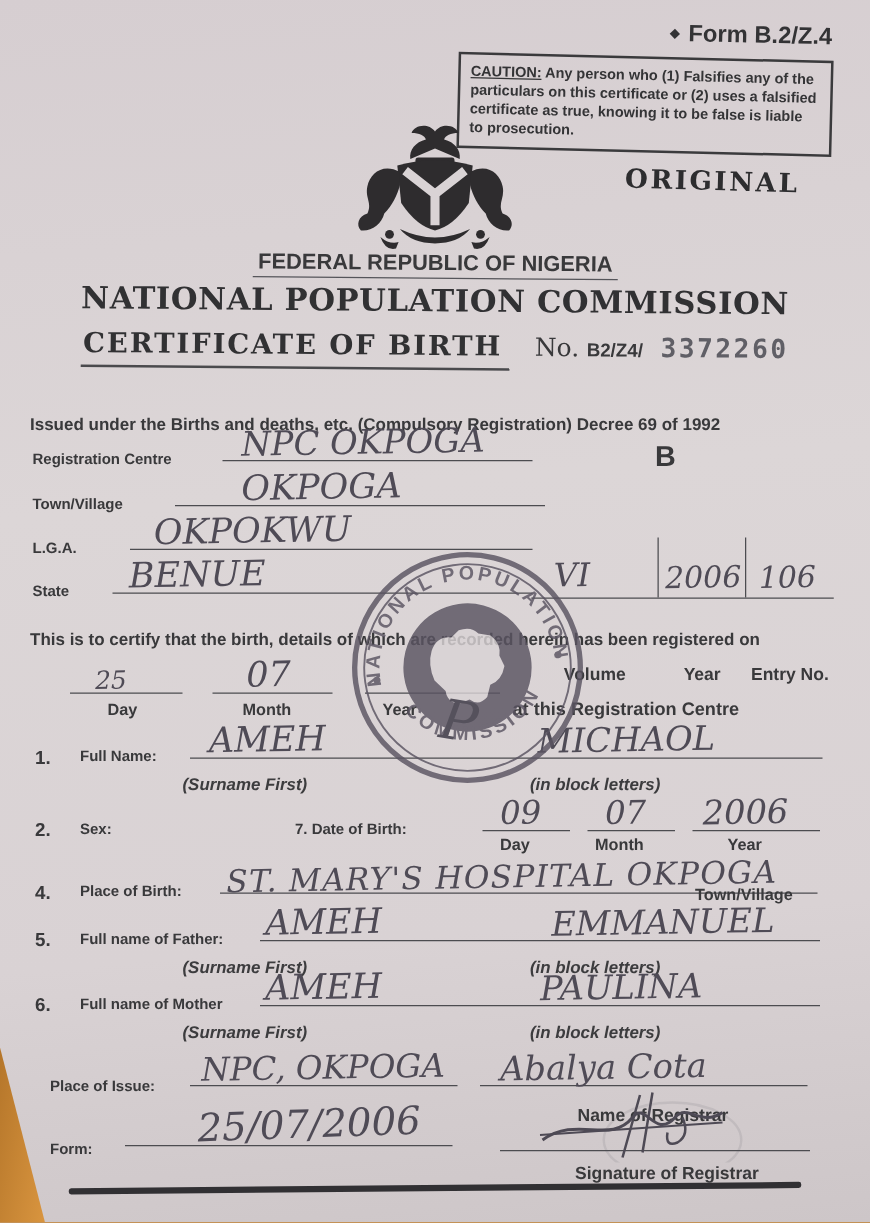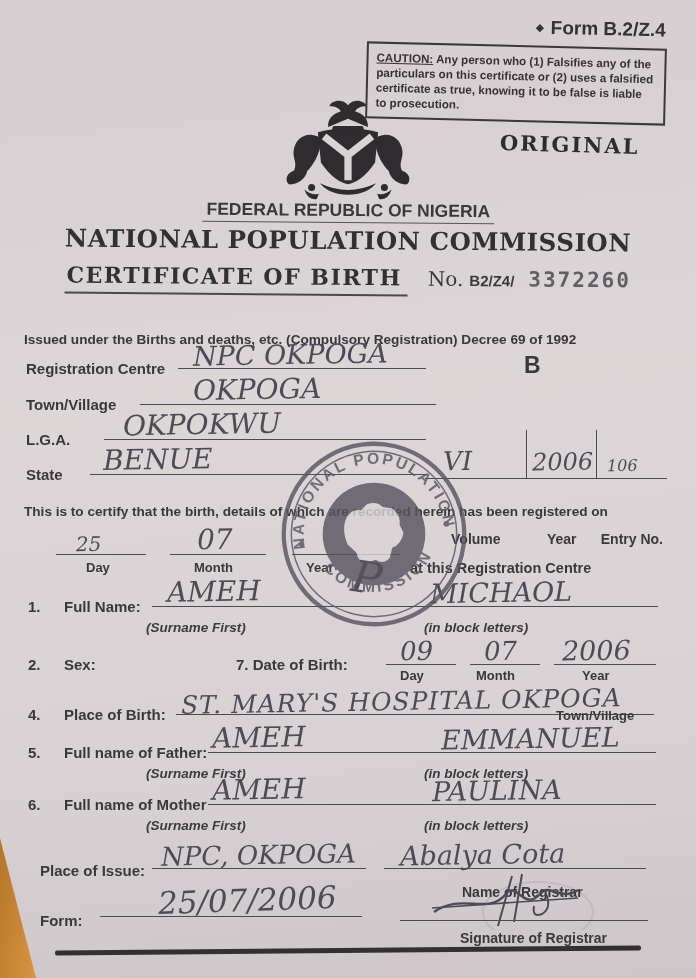--- a/index.html
+++ b/index.html
@@ -39,21 +39,21 @@
   .commission{font-family:"DejaVu Serif", serif;font-weight:bold;font-size:24.5px;letter-spacing:0.5px;margin-top:3px;color:#313133;}
   .cert-row{margin-top:9px;white-space:nowrap;}
   .cert-title{font-family:"DejaVu Serif", serif;font-weight:bold;font-size:22px;letter-spacing:1.5px;border-bottom:2px solid #4a4a4d;padding:0 6px 4px 2px;color:#313133;}
   .no-label{font-family:"DejaVu Serif", serif;font-size:20px;margin-left:20px;color:#39393b;}
   .no-prefix{font-weight:bold;font-size:15px;margin-left:6px;}
   .serial{font-family:"DejaVu Sans Mono", monospace;font-weight:bold;font-size:21px;letter-spacing:2px;margin-left:14px;color:#53535a;opacity:.9;}
 
   .decree{position:absolute;left:24px;top:332px;font-size:13.6px;font-weight:bold;white-space:nowrap;color:#39393b;}
 
   
-  .lbl{position:absolute;font-weight:bold;font-size:15px;color:#39393b;white-space:nowrap;}
+  .lbl{position:absolute;font-weight:bold;font-size:12px;color:#39393b;white-space:nowrap;}
   .lbl-sm{position:absolute;font-weight:bold;font-size:13px;color:#39393b;white-space:nowrap;}
   .sub{position:absolute;font-weight:bold;font-style:italic;font-size:13.5px;color:#3c3c3e;white-space:nowrap;}
   .blank{position:absolute;border-bottom:1.6px solid #4c4c50;height:26px;}
   .hand{
     position:absolute;bottom:0px;font-family:"DejaVu Serif", serif;font-style:italic;
     color:#4f4b56;white-space:nowrap;line-height:1;transform:rotate(-1deg);
   }
   .num{position:absolute;font-weight:bold;font-size:15px;color:#39393b;}
 
   
@@ -139,21 +139,21 @@
   </span>
 
   <div class="vgrid">
     <span class="cell c1">
           <span class="hand" style="font-size:26px;">VI</span>
         </span>
     <span class="cell c2">
           <span class="hand" style="font-size:24px;left:8%;">2006</span>
         </span>
     <span class="cell c3">
-          <span class="hand" style="font-size:16px;left:14%;">106</span>
+          <span class="hand" style="font-size:24px;left:14%;">106</span>
         </span>
   </div>
   <div class="vlabels">
     <span class="c1">Volume</span>
     <span class="c2">Year</span>
     <span class="c3">Entry No.</span>
   </div>
 
   <div class="lbl-sm" style="left:24px;top:504px;font-size:13.6px;">This is to certify that the birth, details of which are recorded herein has been registered on</div>
 

